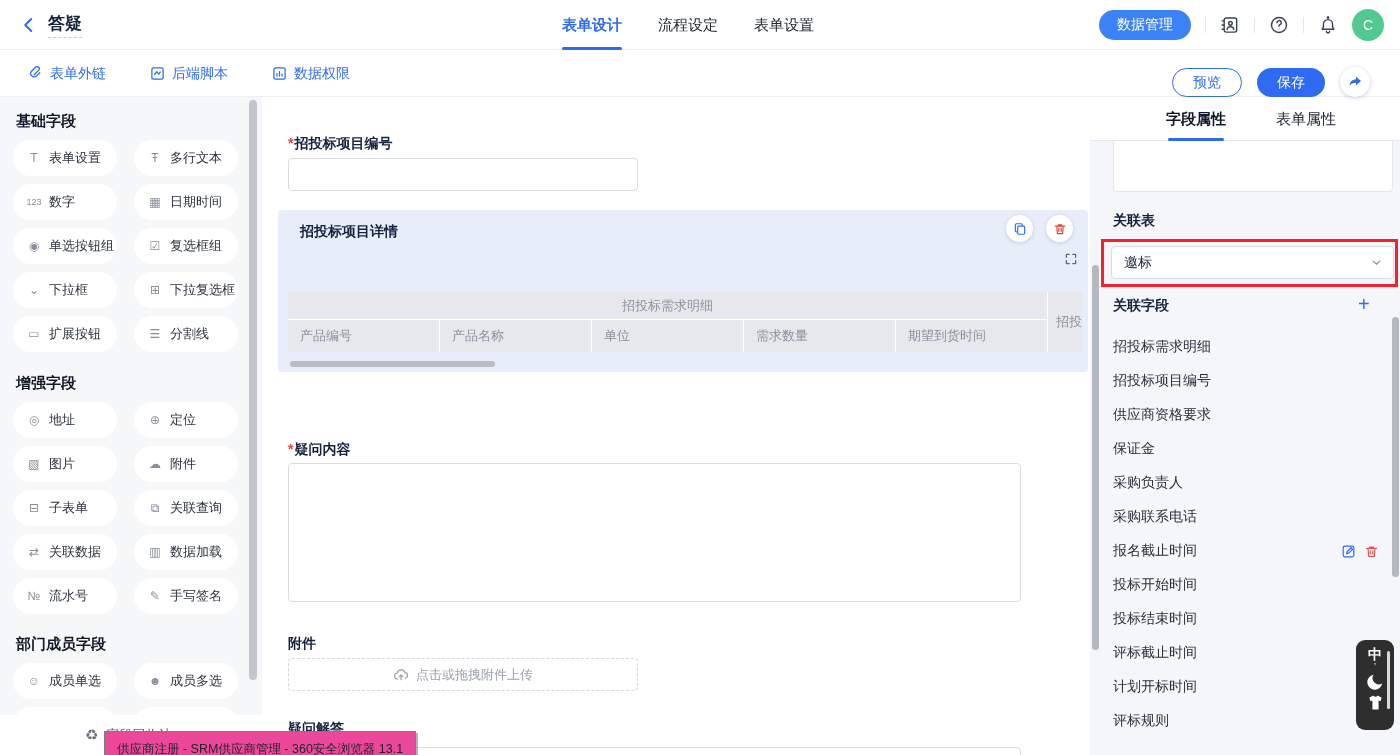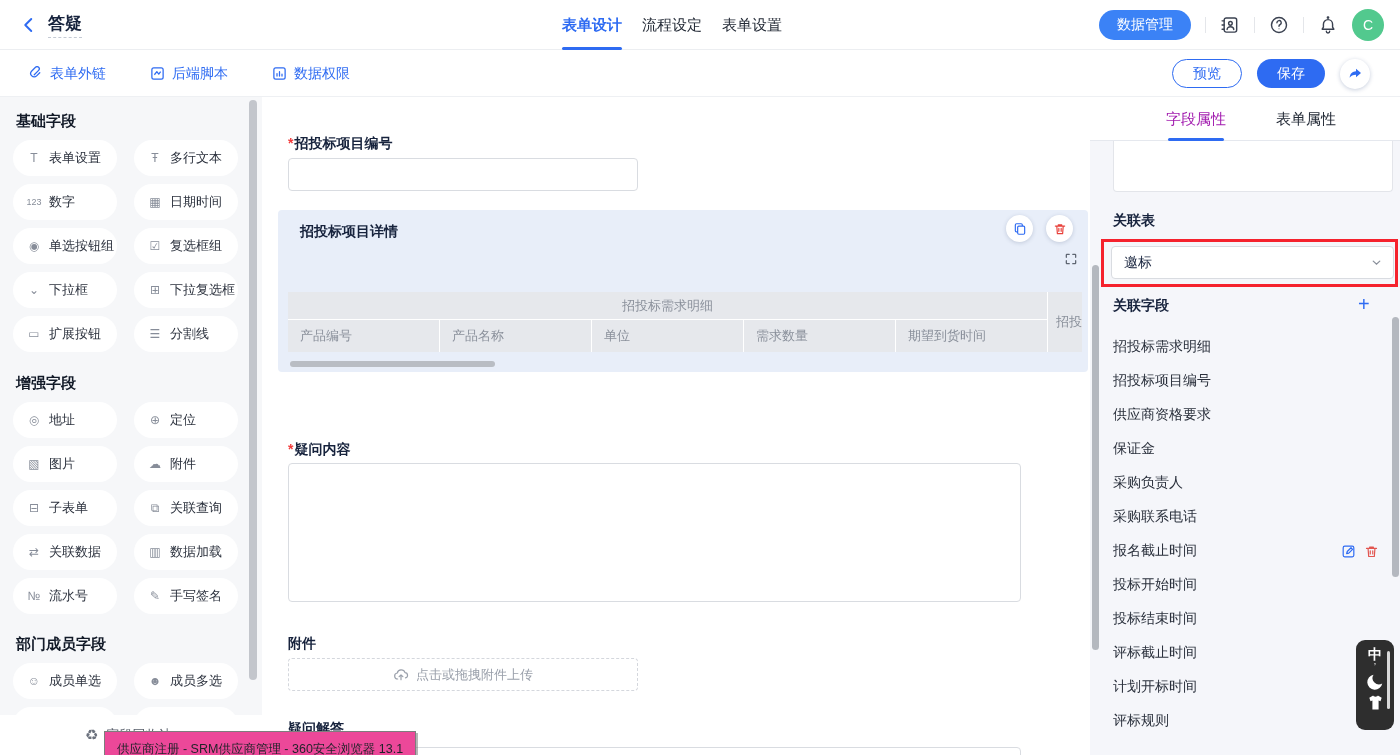--- a/index.html
+++ b/index.html
@@ -5,35 +5,35 @@
   * { margin:0; padding:0; box-sizing:border-box; }
   html,body { width:1400px; height:755px; }
   body { font-family:"Liberation Sans","DejaVu Sans",sans-serif; background:#fff; overflow:hidden; }
   #app { position:relative; width:1400px; height:755px; background:#fff; overflow:hidden; }
 
   
   .hdr { position:absolute; left:0; top:0; width:1400px; height:50px; background:#fff; border-bottom:1px solid #eceef1; z-index:5; }
   .hdr-left { position:absolute; left:20px; top:0; height:50px; display:flex; align-items:center; gap:10px; }
   .back-ic { color:#2e6bf2; display:flex; align-items:center; cursor:pointer; }
   .hdr-title { font-size:17px; font-weight:bold; color:#17233d; border-bottom:1px dashed #c4cad4; padding-bottom:2px; }
-  .htabs { position:absolute; left:562px; top:0; height:50px; display:flex; gap:20px; }
+  .htabs { position:absolute; left:562px; top:0; height:50px; display:flex; gap:36px; }
   .htab { height:50px; display:flex; align-items:center; font-size:15px; color:#232a36; cursor:pointer; position:relative; }
   .htab.active { color:#2e6bf2; font-weight:bold; }
   .htab.active .tabline { position:absolute; left:0; right:0; bottom:0; height:3px; background:#2e6bf2; border-radius:2px; }
   .hdr-right { position:absolute; right:16px; top:0; height:50px; display:flex; align-items:center; gap:14px; }
   .pill-green { background:#3b82f6; color:#fff; font-size:14px; height:30px; padding:4px 18px; border-radius:15px; display:flex; align-items:center; cursor:pointer; }
   .vdiv { width:1px; height:16px; background:#e4e6ea; }
   .hic { color:#3a4150; display:flex; align-items:center; cursor:pointer; }
   .avatar { width:32px; height:32px; border-radius:50%; background:#52c98e; color:#fff; font-size:14px; display:flex; align-items:center; justify-content:center; cursor:pointer; }
 
   
   .subbar { position:absolute; left:0; top:50px; width:1400px; height:47px; background:#fff; border-bottom:1px solid #eef0f3; z-index:4; }
   .sublinks { position:absolute; left:28px; top:0; height:47px; display:flex; gap:44px; }
   .sublink { display:flex; align-items:center; gap:7px; color:#2e6bf2; font-size:14px; cursor:pointer; }
-  .subbtns { position:absolute; right:30px; top:0; height:47px; display:flex; align-items:center; gap:15px; }
+  .subbtns { position:absolute; right:30px; top:0; height:47px; display:flex; align-items:flex-end; gap:15px; }
   .btn-outline { height:29px; padding:0 20px; border:1px solid #2e6bf2; color:#2e6bf2; background:#fff; font-size:14px; border-radius:15px; display:flex; align-items:center; cursor:pointer; }
   .btn-fill { height:29px; padding:0 20px; background:#2e6bf2; color:#fff; font-size:14px; border-radius:15px; display:flex; align-items:center; cursor:pointer; }
   .btn-share { width:30px; height:30px; border-radius:50%; background:#fff; box-shadow:0 1px 4px rgba(30,60,120,.25); display:flex; align-items:center; justify-content:center; color:#2e6bf2; cursor:pointer; }
 
   
   .lsb { position:absolute; left:0; top:97px; width:262px; height:658px; background:#f6f7f9; overflow:hidden; }
   .sec-h { margin:0 0 9px 16px; font-size:15px; font-weight:bold; color:#121a28; }
   .sec1 { padding-top:15px; } .sec2 { padding-top:22px; } .sec3 { padding-top:21px; }
   .pillgrid { display:grid; grid-template-columns:104px 104px; column-gap:17px; row-gap:8px; margin-left:13px; }
   .fpill { height:36px; background:#fff; border-radius:18px; display:flex; align-items:center; padding-left:13px; gap:7px; font-size:13px; color:#2b313d; cursor:grab; }
@@ -58,21 +58,21 @@
   .tbl-col { width:152px; height:32px; background:#e6e8ec; border-right:1px solid #fff; display:flex; align-items:center; padding-left:12px; font-size:13px; color:#8a909b; }
   .tbl-side { width:120px; height:60px; background:#e6e8ec; display:flex; align-items:center; padding-left:8px; font-size:13px; color:#8a909b; white-space:nowrap; }
   .hscroll { position:absolute; left:12px; top:151px; width:205px; height:6px; border-radius:3px; background:#b9bdc4; cursor:pointer; }
   .upload { position:absolute; left:26px; top:561px; width:350px; height:33px; border:1px dashed #d4d7dd; border-radius:4px; background:#fff; display:flex; align-items:center; justify-content:center; gap:7px; color:#9aa0ab; font-size:13px; cursor:pointer; }
 
   
   .rpanel { position:absolute; left:1090px; top:97px; width:310px; height:658px; background:#f5f6fa; }
   .rtabs { position:absolute; left:0; top:0; width:310px; height:44px; background:#fff; border-bottom:1px solid #e5e8ee; display:flex; }
   .rtab { position:relative; height:44px; display:flex; align-items:center; font-size:15px; color:#232a36; cursor:pointer; }
   .rtab1 { margin-left:76px; } .rtab2 { margin-left:50px; }
-  .rtab.active { color:#a21caf; font-weight:normal; }
+  .rtab.active { color:#0f172a; font-weight:bold; }
   .rtab.active .tabline { position:absolute; left:2px; right:2px; bottom:0; height:3px; background:#2e6bf2; border-radius:2px; }
   .rp-input { position:absolute; left:23px; top:44px; width:280px; height:51px; background:#fff; border:1px solid #e3e5ea; border-top:none; border-radius:0 0 4px 4px; }
   .rp-label { position:absolute; font-size:14px; font-weight:bold; color:#17233d; }
   .redbox { position:absolute; left:11px; top:142px; width:297px; height:48px; border:3px solid #f5222d; z-index:3; pointer-events:none; }
   .rp-select { position:absolute; left:21px; top:149px; width:283px; height:33px; background:#fff; border:1px solid #d9dce1; border-radius:4px; display:flex; align-items:center; padding:0 10px 0 12px; font-size:14px; color:#17233d; cursor:pointer; }
   .rp-select .chev { margin-left:auto; color:#8a909b; display:flex; }
   .plus-ic { position:absolute; left:268px; top:199px; color:#2e6bf2; font-size:20px; line-height:16px; cursor:pointer; }
   .rlist { position:absolute; left:23px; top:233px; width:266px; }
   .rlist-item { height:34px; display:flex; align-items:center; font-size:14px; color:#2a303c; cursor:pointer; }
   .rlist-icons { margin-left:auto; display:flex; gap:8px; align-items:center; }

